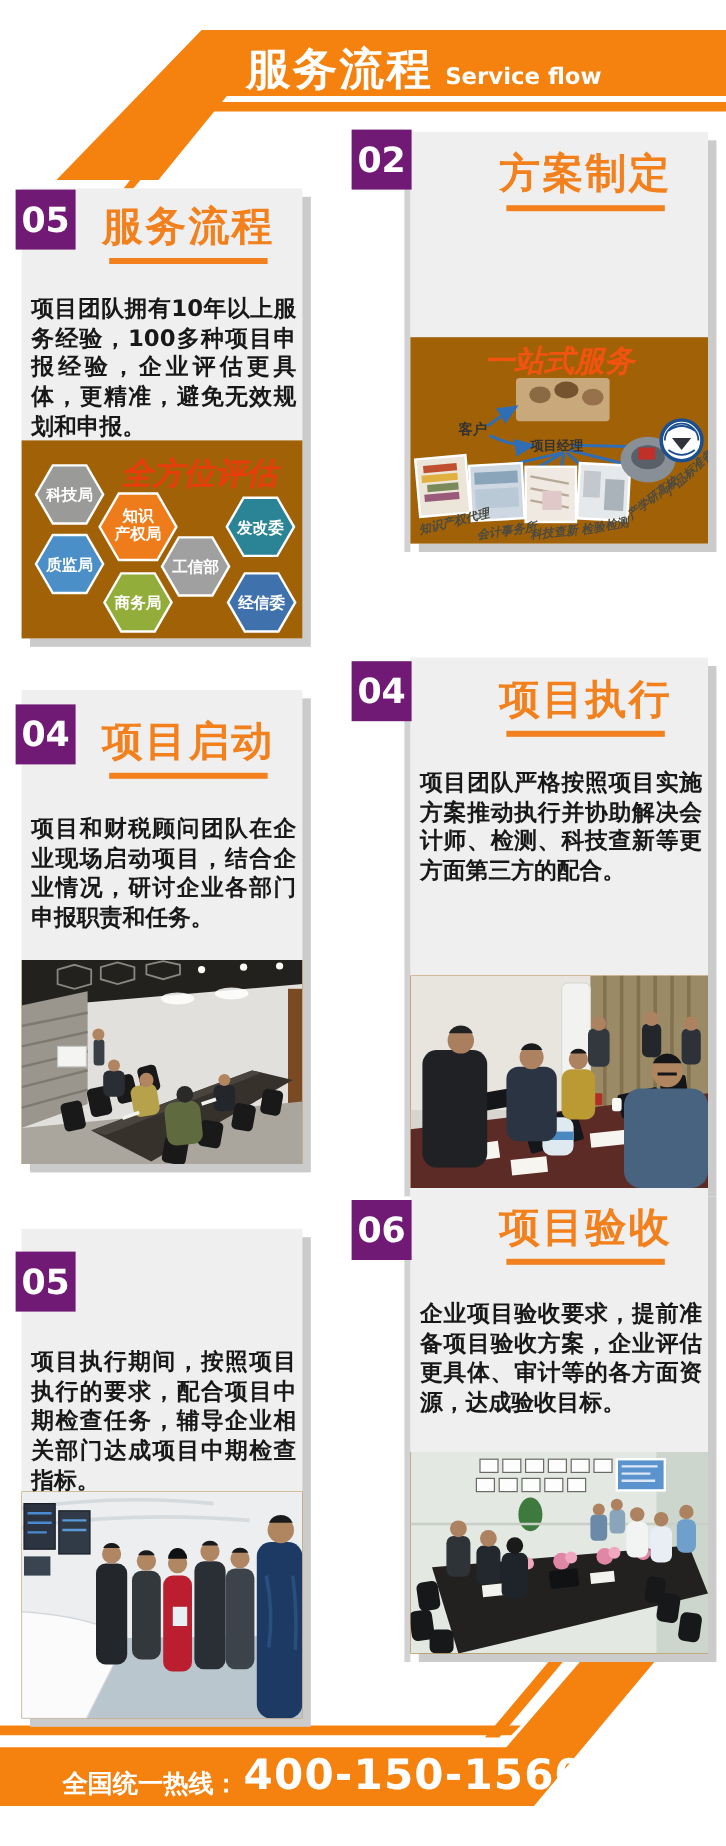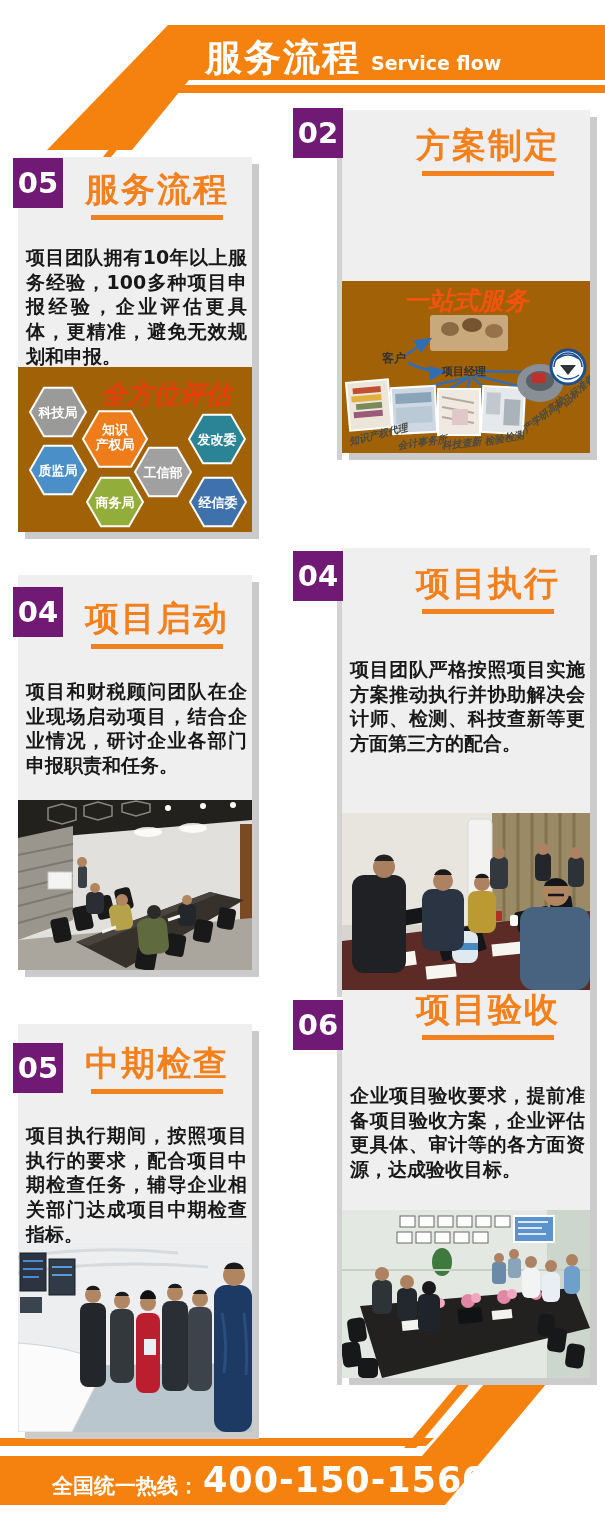--- a/index.html
+++ b/index.html
@@ -185,21 +185,21 @@
         <path d="M84,132 l14,-5 M150,120 l12,-4" stroke="#f2f2ee" stroke-width="3"></path>
       </svg>
     </div>
   </section>
 
   <section class="card right" style="top:548px;height:442px">
     <div class="title-wrap" style="top:18px">
       <h2 class="card-title">项目执行</h2>
       <div class="underline"></div>
     </div>
-    <p class="desc" style="top:109px">项目团队严格按照项目实施方案推动执行并协助解决会计师、检测、科技查新等更方面第三方的配合。</p>
+    <p class="desc" style="top:92px">项目团队严格按照项目实施方案推动执行并协助解决会计师、检测、科技查新等更方面第三方的配合。</p>
     <div class="media" style="height:177px">
       <svg width="248" height="177" viewBox="0 0 248 177">
         <rect width="248" height="177" fill="#e8e5df"></rect>
         <rect x="150" y="0" width="98" height="120" fill="#9b8a66"></rect>
         <path d="M162,0 V118 M176,0 V118 M190,0 V118 M204,0 V118 M218,0 V118 M232,0 V118" stroke="#83724e" stroke-width="3"></path>
         <rect x="126" y="6" width="24" height="112" rx="5" fill="#f2f2f0" stroke="#d8d8d4"></rect>
         <rect x="0" y="112" width="248" height="16" fill="#d8d5cf"></rect>
         <polygon points="0,128 248,98 248,177 0,177" fill="#5c2b26"></polygon>
         <g fill="#15161a">
           <rect x="96" y="116" width="46" height="27" rx="2" transform="rotate(-16 119 129)"></rect>
@@ -236,24 +236,20 @@
           <path d="M133,65 A8,8 0 0,1 147,65" fill="#1a1a1a"></path>
         <rect x="178" y="94" width="70" height="83" rx="14" fill="#47637f"></rect>
         <circle cx="214" cy="80" r="13" fill="#b08661"></circle>
           <path d="M202,73 A13,13 0 0,1 226,73" fill="#15161a"></path>
         <path d="M206,82 h16" stroke="#15161a" stroke-width="2.5"></path>
       </svg>
     </div>
   </section>
 
   <section class="card left" style="top:1024px;height:408px">
-    <div class="title-wrap" style="top:22px">
-      <h2 class="card-title">中期检查</h2>
-      <div class="underline"></div>
-    </div>
     <p class="desc" style="top:99px">项目执行期间，按照项目执行的要求，配合项目中期检查任务，辅导企业相关部门达成项目中期检查指标。</p>
     <div class="media" style="height:189px">
       <svg width="234" height="189" viewBox="0 0 234 189">
         <rect width="234" height="189" fill="#eceef0"></rect>
         <path d="M0,14 Q80,2 160,10 M0,30 Q90,16 190,24" stroke="#d5dade" stroke-width="3" fill="none"></path>
         <rect x="2" y="10" width="26" height="38" fill="#2b3440" stroke="#1a2028"></rect>
         <path d="M5,18 h20 M5,26 h20 M5,34 h16" stroke="#4a8ad0" stroke-width="2"></path>
         <rect x="31" y="16" width="26" height="36" fill="#313b48" stroke="#1a2028"></rect>
         <path d="M34,24 h20 M34,32 h20" stroke="#5a9ad8" stroke-width="2"></path>
         <rect x="2" y="54" width="22" height="16" fill="#3a4450"></rect>
@@ -277,21 +273,21 @@
           <path d="M175,51 A8,8 0 0,1 189,51" fill="#1a1a1a"></path>
         <rect x="196" y="42" width="38" height="147" rx="12" fill="#1c3a64"></rect>
         <circle cx="216" cy="32" r="11" fill="#b08661"></circle>
           <path d="M206,26 A11,11 0 0,1 226,26" fill="#1a1a1a"></path>
         <path d="M204,70 q6,30 2,60 M226,70 q4,34 2,62" stroke="#2a4e7e" stroke-width="3" fill="none"></path>
       </svg>
     </div>
   </section>
 
   <section class="card right" style="top:990px;height:388px">
-    <div class="title-wrap" style="top:2px">
+    <div class="title-wrap" style="top:16px">
       <h2 class="card-title">项目验收</h2>
       <div class="underline"></div>
     </div>
     <p class="desc" style="top:93px">企业项目验收要求，提前准备项目验收方案，企业评估更具体、审计等的各方面资源，达成验收目标。</p>
     <div class="media" style="height:168px">
       <svg width="248" height="168" viewBox="0 0 248 168">
         <rect width="248" height="168" fill="#e3e8e2"></rect>
         <rect x="205" y="0" width="43" height="168" fill="#cdd6cc"></rect>
         <g fill="#fdfdfd" stroke="#6a6a66">
           <rect x="58" y="6" width="15" height="11"></rect>

